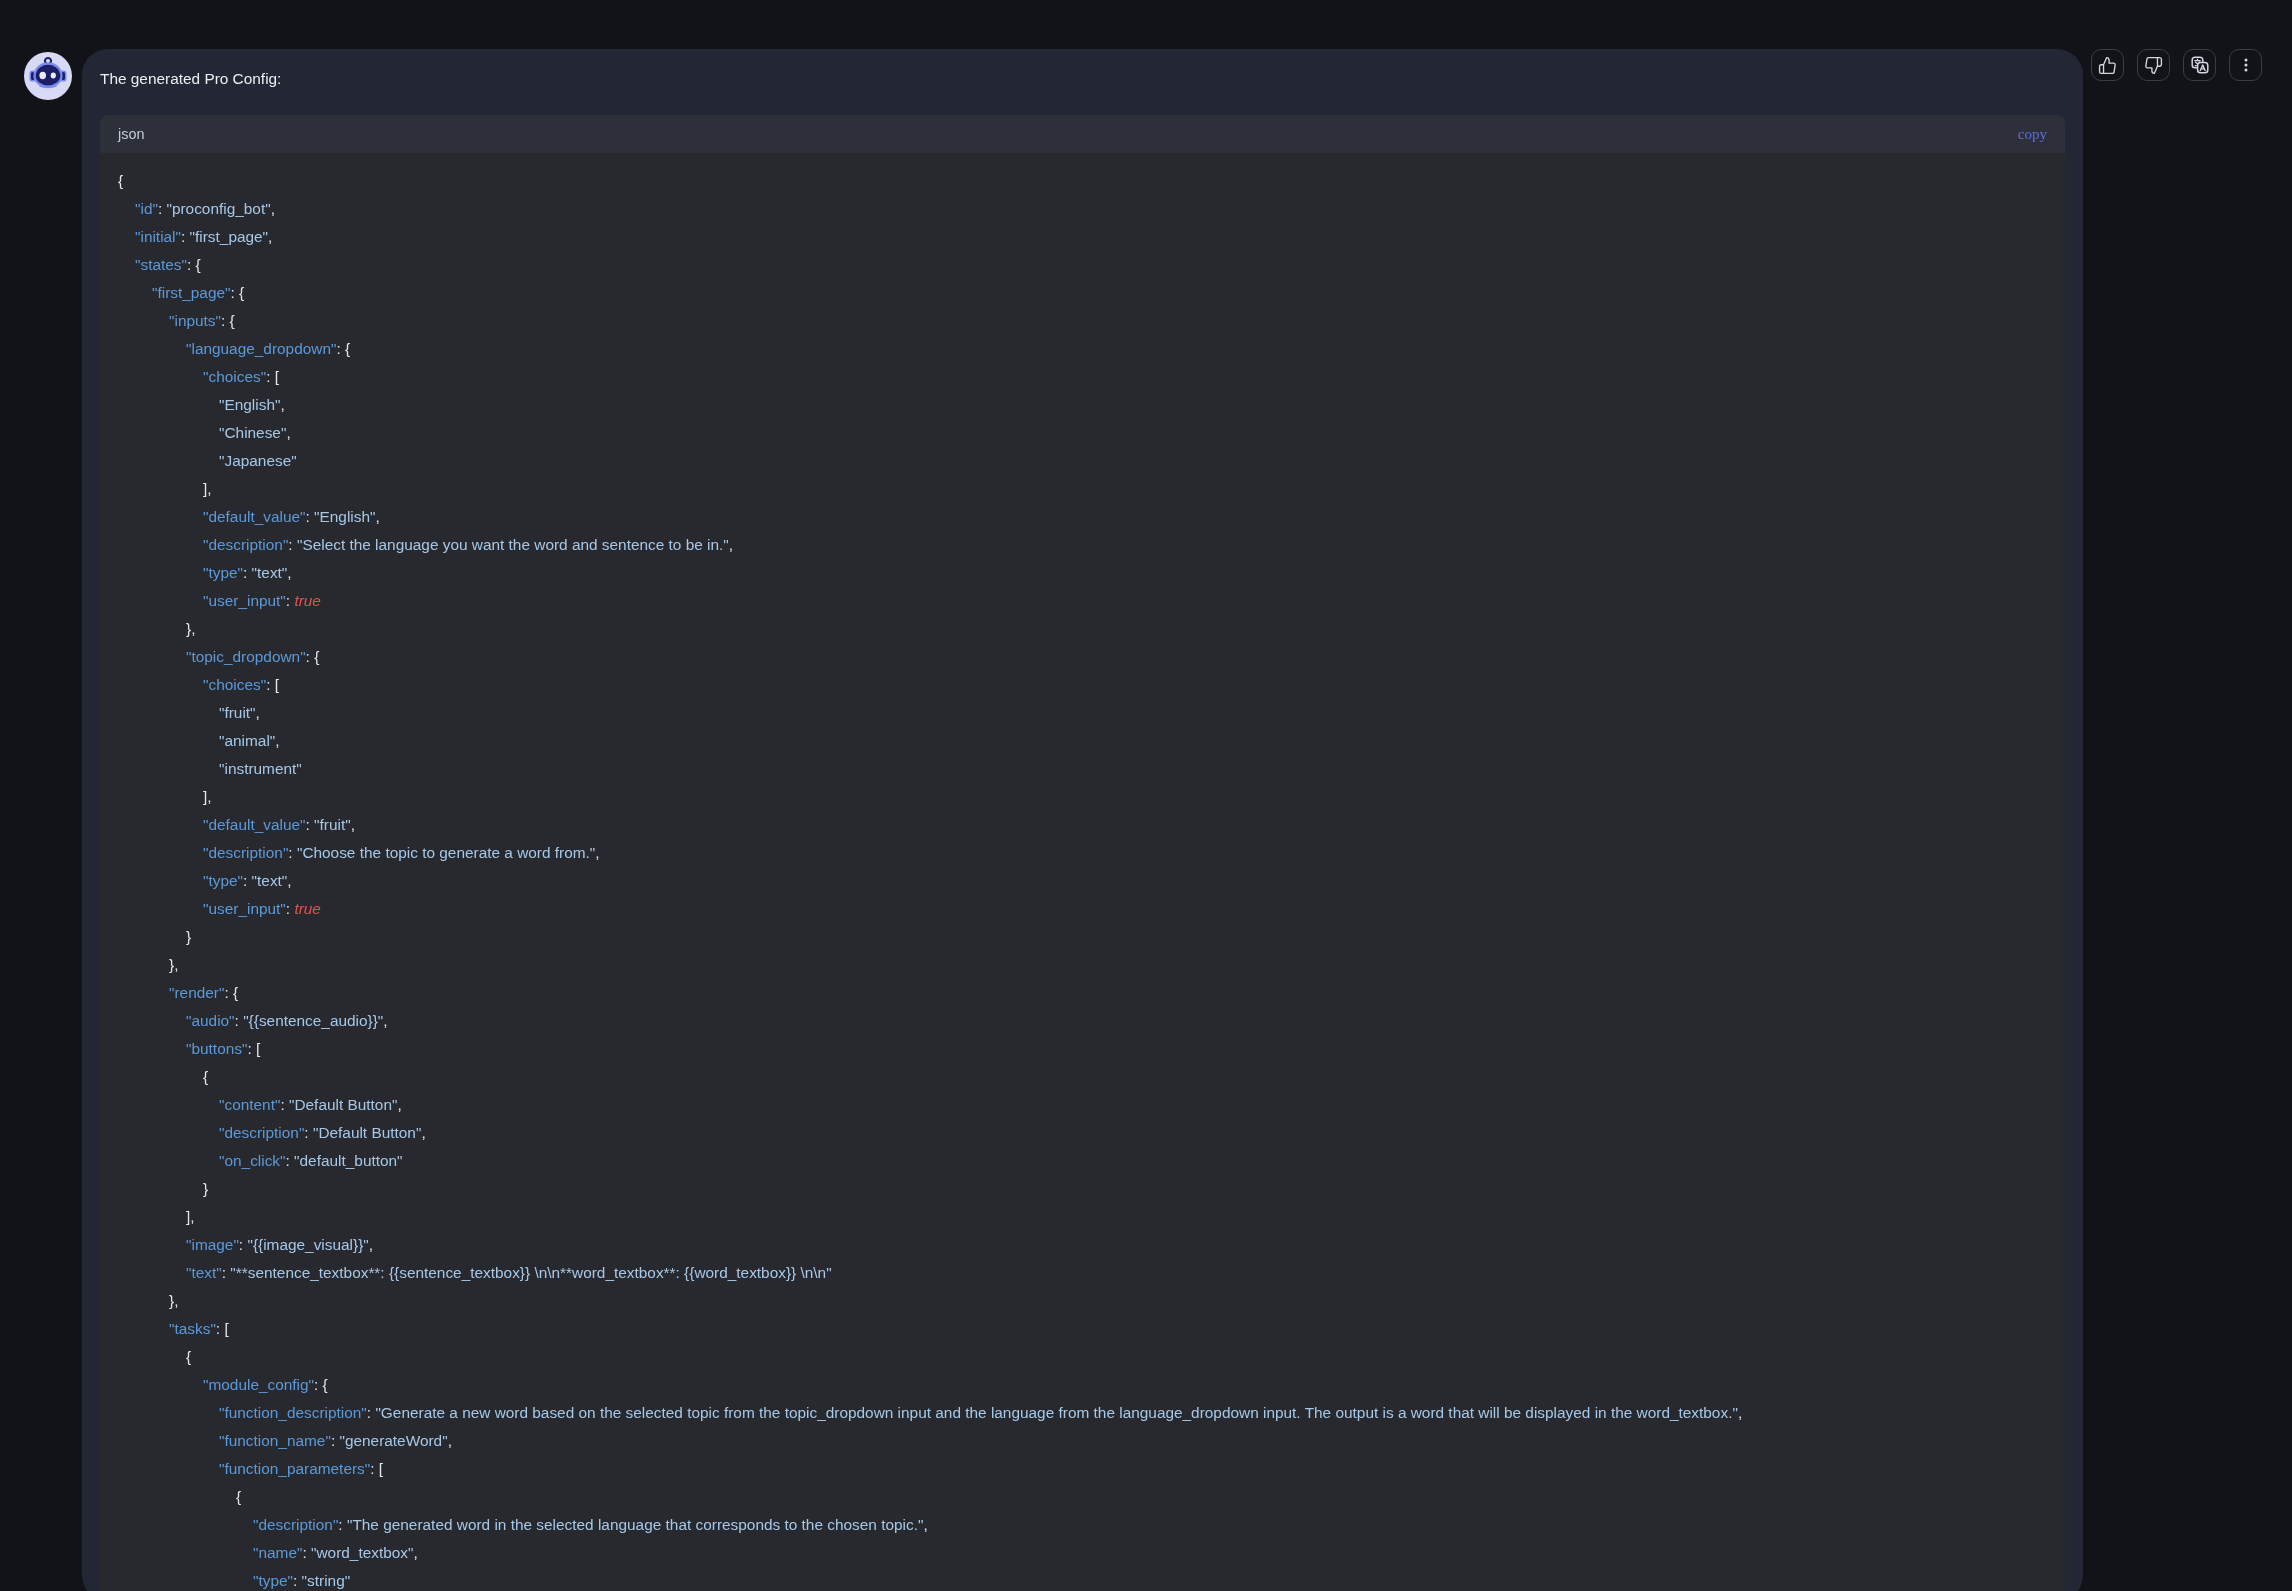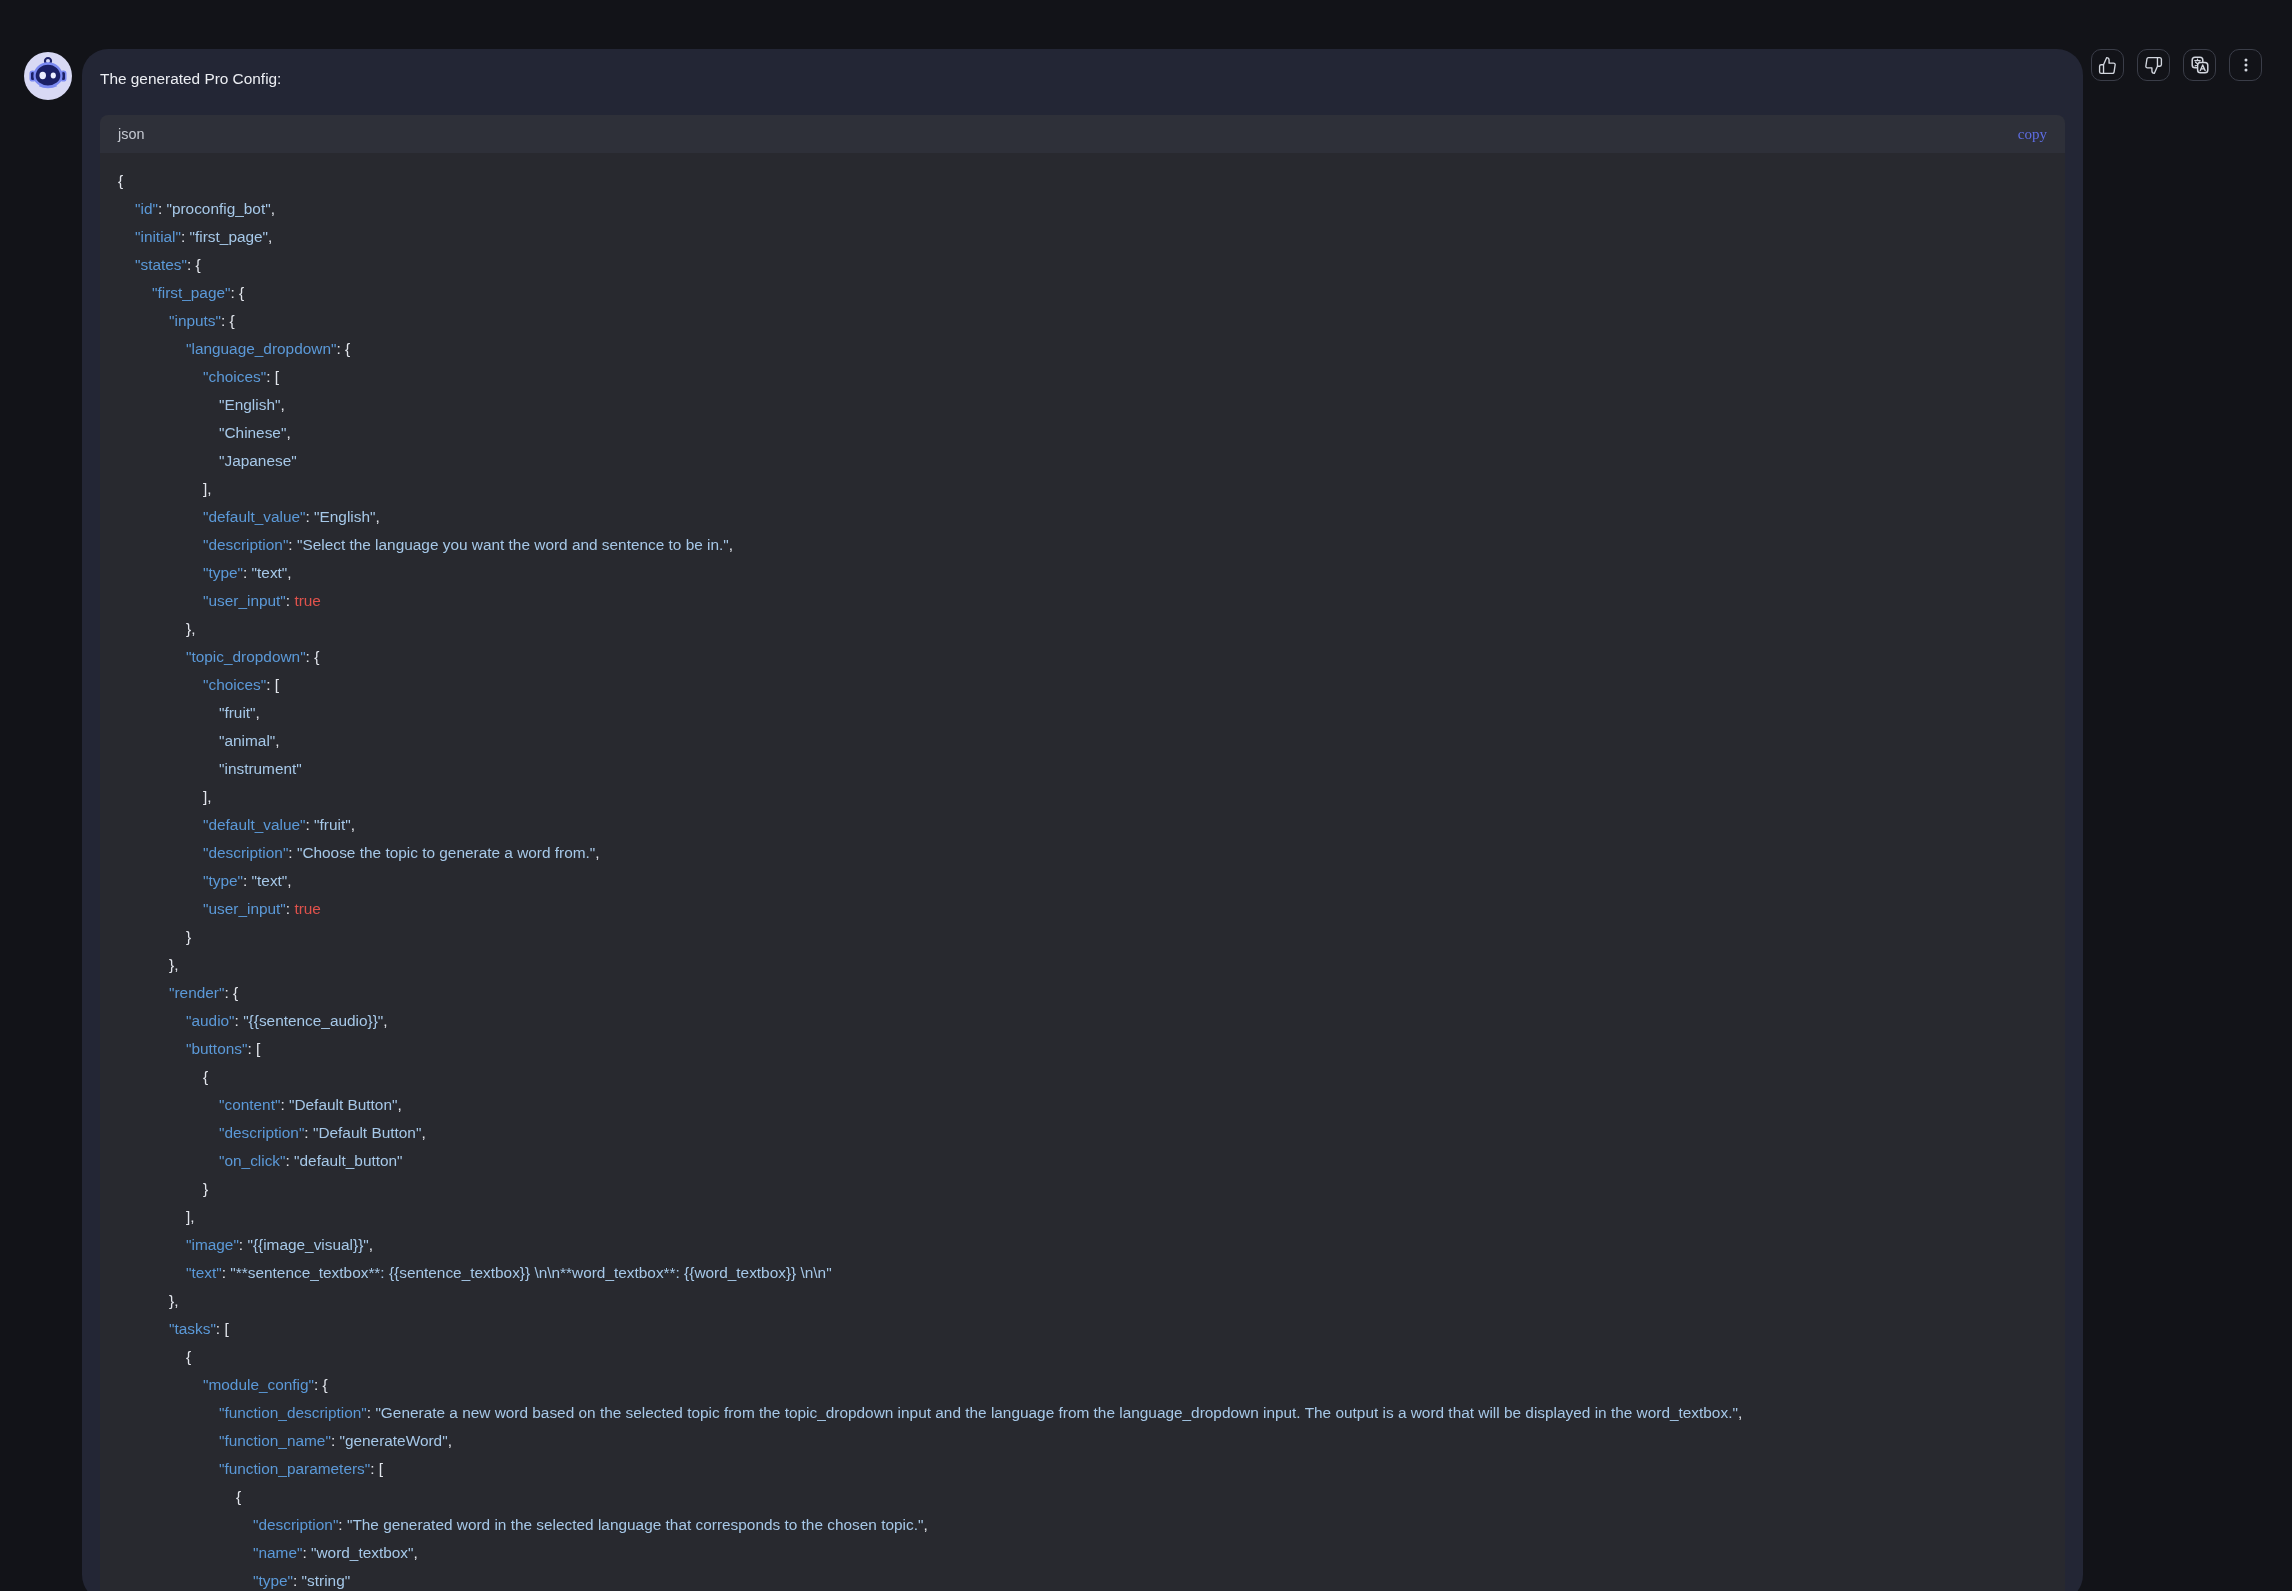--- a/index.html
+++ b/index.html
@@ -30,21 +30,21 @@
   .code-header{height:38px;background:var(--header-bg);border-radius:8px 8px 0 0;
     display:flex;align-items:center;justify-content:space-between;padding:0 18px;}
   .code-lang{color:#c6cad2;font-size:14.4px;text-align:right;}
   .copy-btn{background:none;border:none;color:var(--accent-copy);font-size:15px;cursor:pointer;
     font-family:Liberation Serif, serif;}
   .code-body{background:var(--code-bg);padding:14px 18px 18px 18px;
     font-size:15.4px;line-height:28px;white-space:pre;color:var(--syn-punc);}
   .code-line{white-space:pre;}
   .tok-k{color:var(--syn-key);}
   .tok-s{color:var(--syn-str);}
-  .tok-b{color:var(--syn-bool);}
+  .tok-b{color:var(--syn-bool);font-style:italic;}
   .tok-p{color:var(--syn-punc);}
 
   .actions{position:absolute;top:49px;right:30px;display:flex;gap:13px;}
   .action-btn{width:33px;height:32px;border:1px solid var(--btn-border);border-radius:10px;
     background:transparent;display:flex;align-items:center;justify-content:center;cursor:pointer;padding:0;}
   .action-btn svg{display:block;}
 </style>
 </head>
 <body>
 

